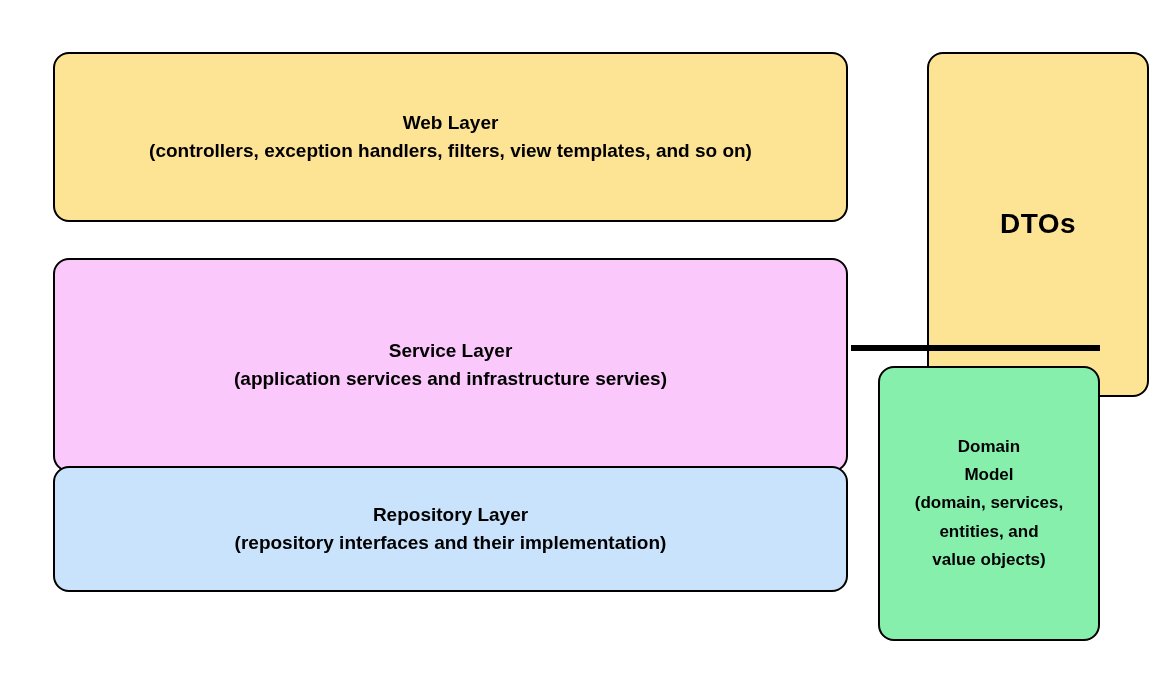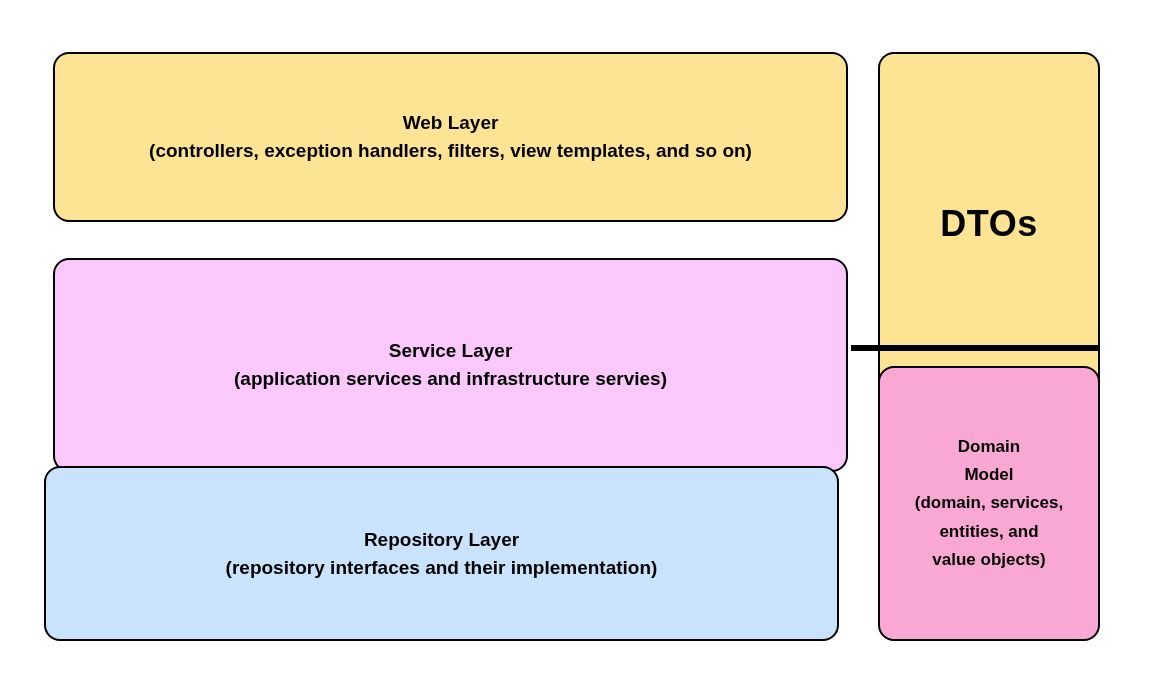--- a/index.html
+++ b/index.html
@@ -54,44 +54,44 @@
   }
   #service-layer-box {
     left: 53px;
     top: 258px;
     width: 795px;
     height: 214px;
     background: #fbc8fc;
     font-size: 19px;
   }
   #repository-layer-box {
-    left: 44px;
+    left: 53px;
     top: 466px;
     width: 795px;
-    height: 175px;
+    height: 126px;
     background: #c8e3fb;
     font-size: 19px;
   }
 
   
   #dtos-box {
-    left: 878px;
+    left: 927px;
     top: 52px;
     width: 222px;
     height: 345px;
     background: #fde394;
-    font-size: 36px;
+    font-size: 28px;
     letter-spacing: 0.5px;
   }
   #domain-model-box {
     left: 878px;
     top: 366px;
     width: 222px;
     height: 275px;
-    background: #f9a8d4;
+    background: #86efac;
     font-size: 17px;
     line-height: 1.65;
   }
 
   
   #separator-bar {
     position: absolute;
     left: 851px;
     top: 345px;
     width: 249px;

